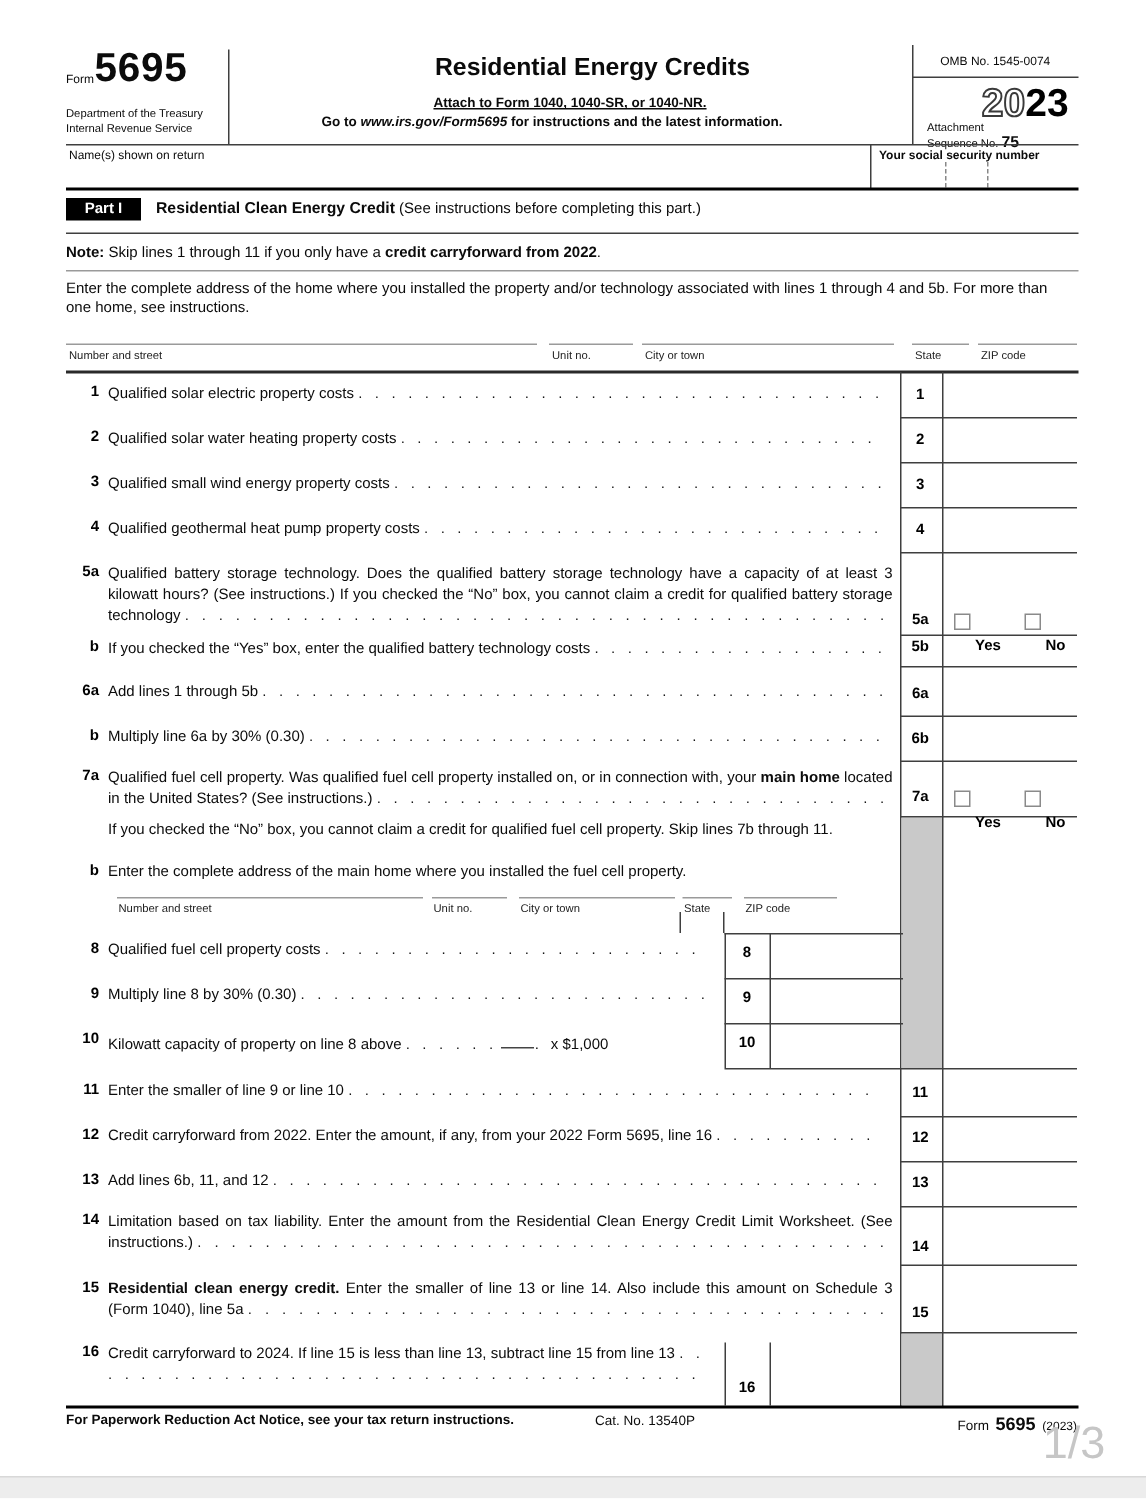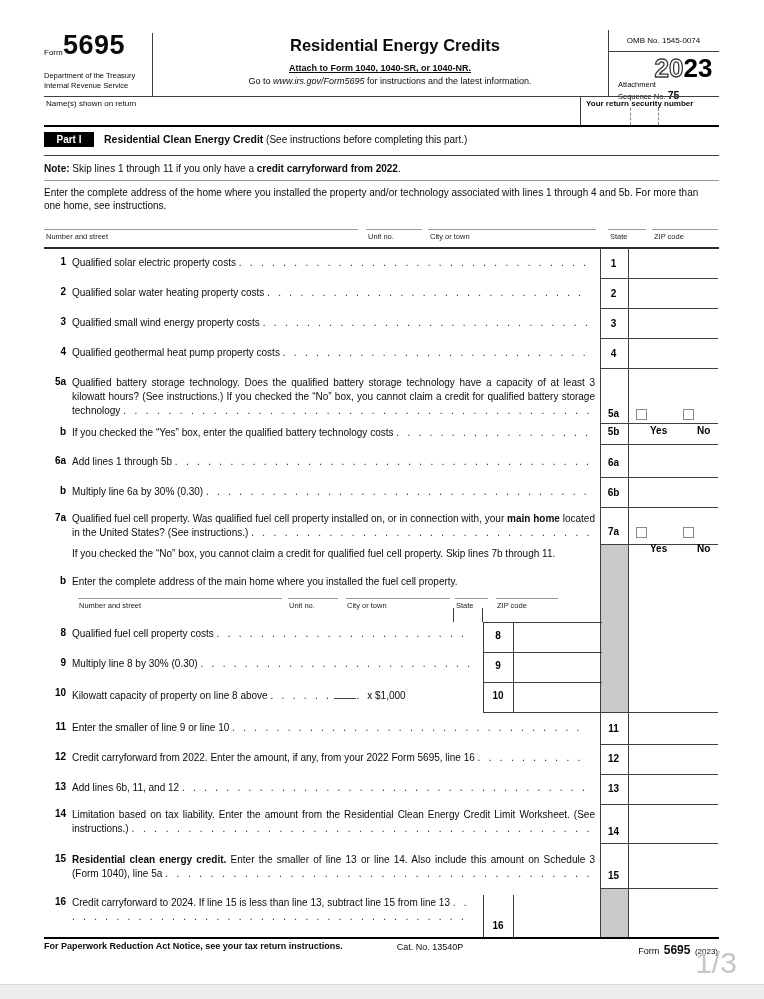--- a/index.html
+++ b/index.html
@@ -34,33 +34,33 @@
 <div id="page">
 
   <span class="abs" style="left:44px;top:48px;font-size:8px;">Form</span>
   <span class="abs" style="left:63px;top:30px;font-size:27px;font-weight:800;letter-spacing:.5px;">5695</span>
   <span class="abs" style="left:44px;top:71px;font-size:7.5px;">Department of the Treasury</span>
   <span class="abs" style="left:44px;top:81px;font-size:7.5px;">Internal Revenue Service</span>
   <div class="vl" style="left:152px;top:33px;height:63px;"></div>
 
   <div class="abs ctr" style="left:167px;top:36px;width:456px;font-size:16.5px;font-weight:800;">Residential Energy Credits</div>
   <div class="abs ctr" style="left:152px;top:63px;width:456px;font-size:9px;font-weight:700;text-decoration:underline;">Attach to Form 1040, 1040-SR, or 1040-NR.</div>
-  <div class="abs ctr" style="left:162px;top:76px;width:456px;font-size:9px;font-weight:400;">Go to <i>www.irs.gov/Form5695</i> for instructions and the latest information.</div>
+  <div class="abs ctr" style="left:140px;top:76px;width:456px;font-size:9px;font-weight:700;">Go to <i>www.irs.gov/Form5695</i> for instructions and the latest information.</div>
 
   <div class="vl" style="left:608px;top:30px;height:66px;"></div>
   <div class="abs ctr" style="left:608px;top:36px;width:111px;font-size:8px;">OMB No. 1545-0074</div>
   <div class="hl" style="left:608px;top:51px;width:111px;"></div>
   <div class="abs ctr" style="left:608px;top:53px;width:111px;font-size:26px;font-weight:800;padding-left:20px;"><span class="y20">20</span><span class="y23">23</span></div>
   <div class="abs" style="left:618px;top:80px;font-size:7.5px;">Attachment</div>
   <div class="abs" style="left:618px;top:89px;font-size:7.5px;"><span>Sequence No. </span><span style="font-size:10.5px;font-weight:700;">75</span></div>
 
   <div class="hl" style="left:44px;top:96px;width:675px;"></div>
   <div class="vl" style="left:580px;top:96px;height:30px;"></div>
   <span class="abs" style="left:46px;top:99px;font-size:8px;">Name(s) shown on return</span>
-  <span class="abs" style="left:586px;top:99px;font-size:8px;font-weight:700;">Your return security number</span>
+  <span class="abs" style="left:586px;top:99px;font-size:8px;font-weight:700;">Your social security number</span>
   <div class="vl dash" style="left:630px;top:108px;height:17px;"></div>
   <div class="vl dash" style="left:658px;top:108px;height:17px;"></div>
   <div class="fld" style="left:44px;top:109px;width:534px;height:16px;"></div>
   <div class="fld" style="left:582px;top:108px;width:136px;height:17px;"></div>
   <div class="hl heavy" style="left:44px;top:125px;width:675px;"></div>
 
   <div class="abs ctr" style="left:44px;top:132px;width:50px;height:15px;background:#000;color:#fff;font-size:10px;font-weight:700;line-height:15px;">Part I</div>
   <div class="abs" style="left:104px;top:133px;font-size:10px;"><b style="font-size:10.5px;">Residential Clean Energy Credit</b> <span>(See instructions before completing this part.)</span></div>
   <div class="hl" style="left:44px;top:155px;width:675px;"></div>
 

